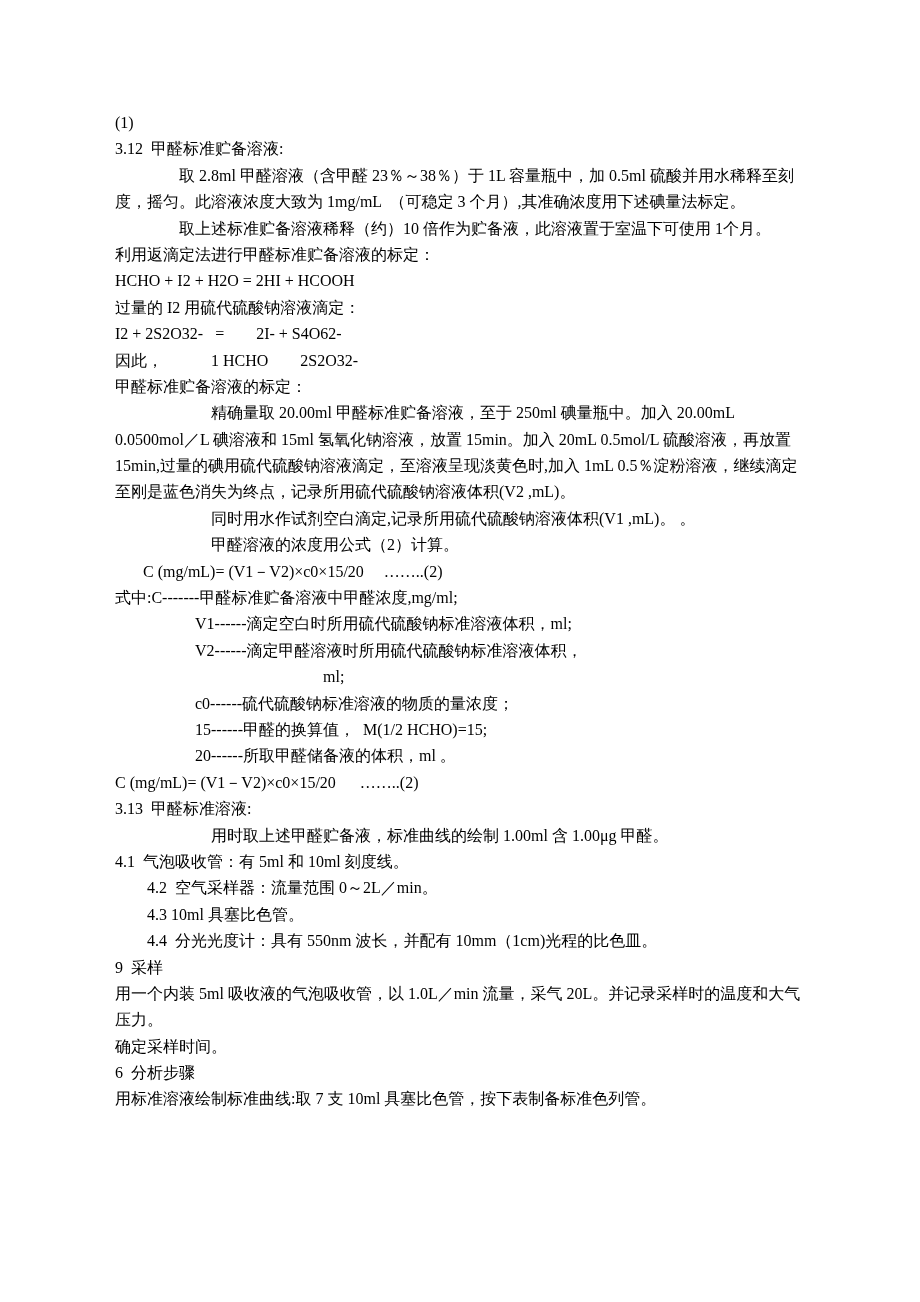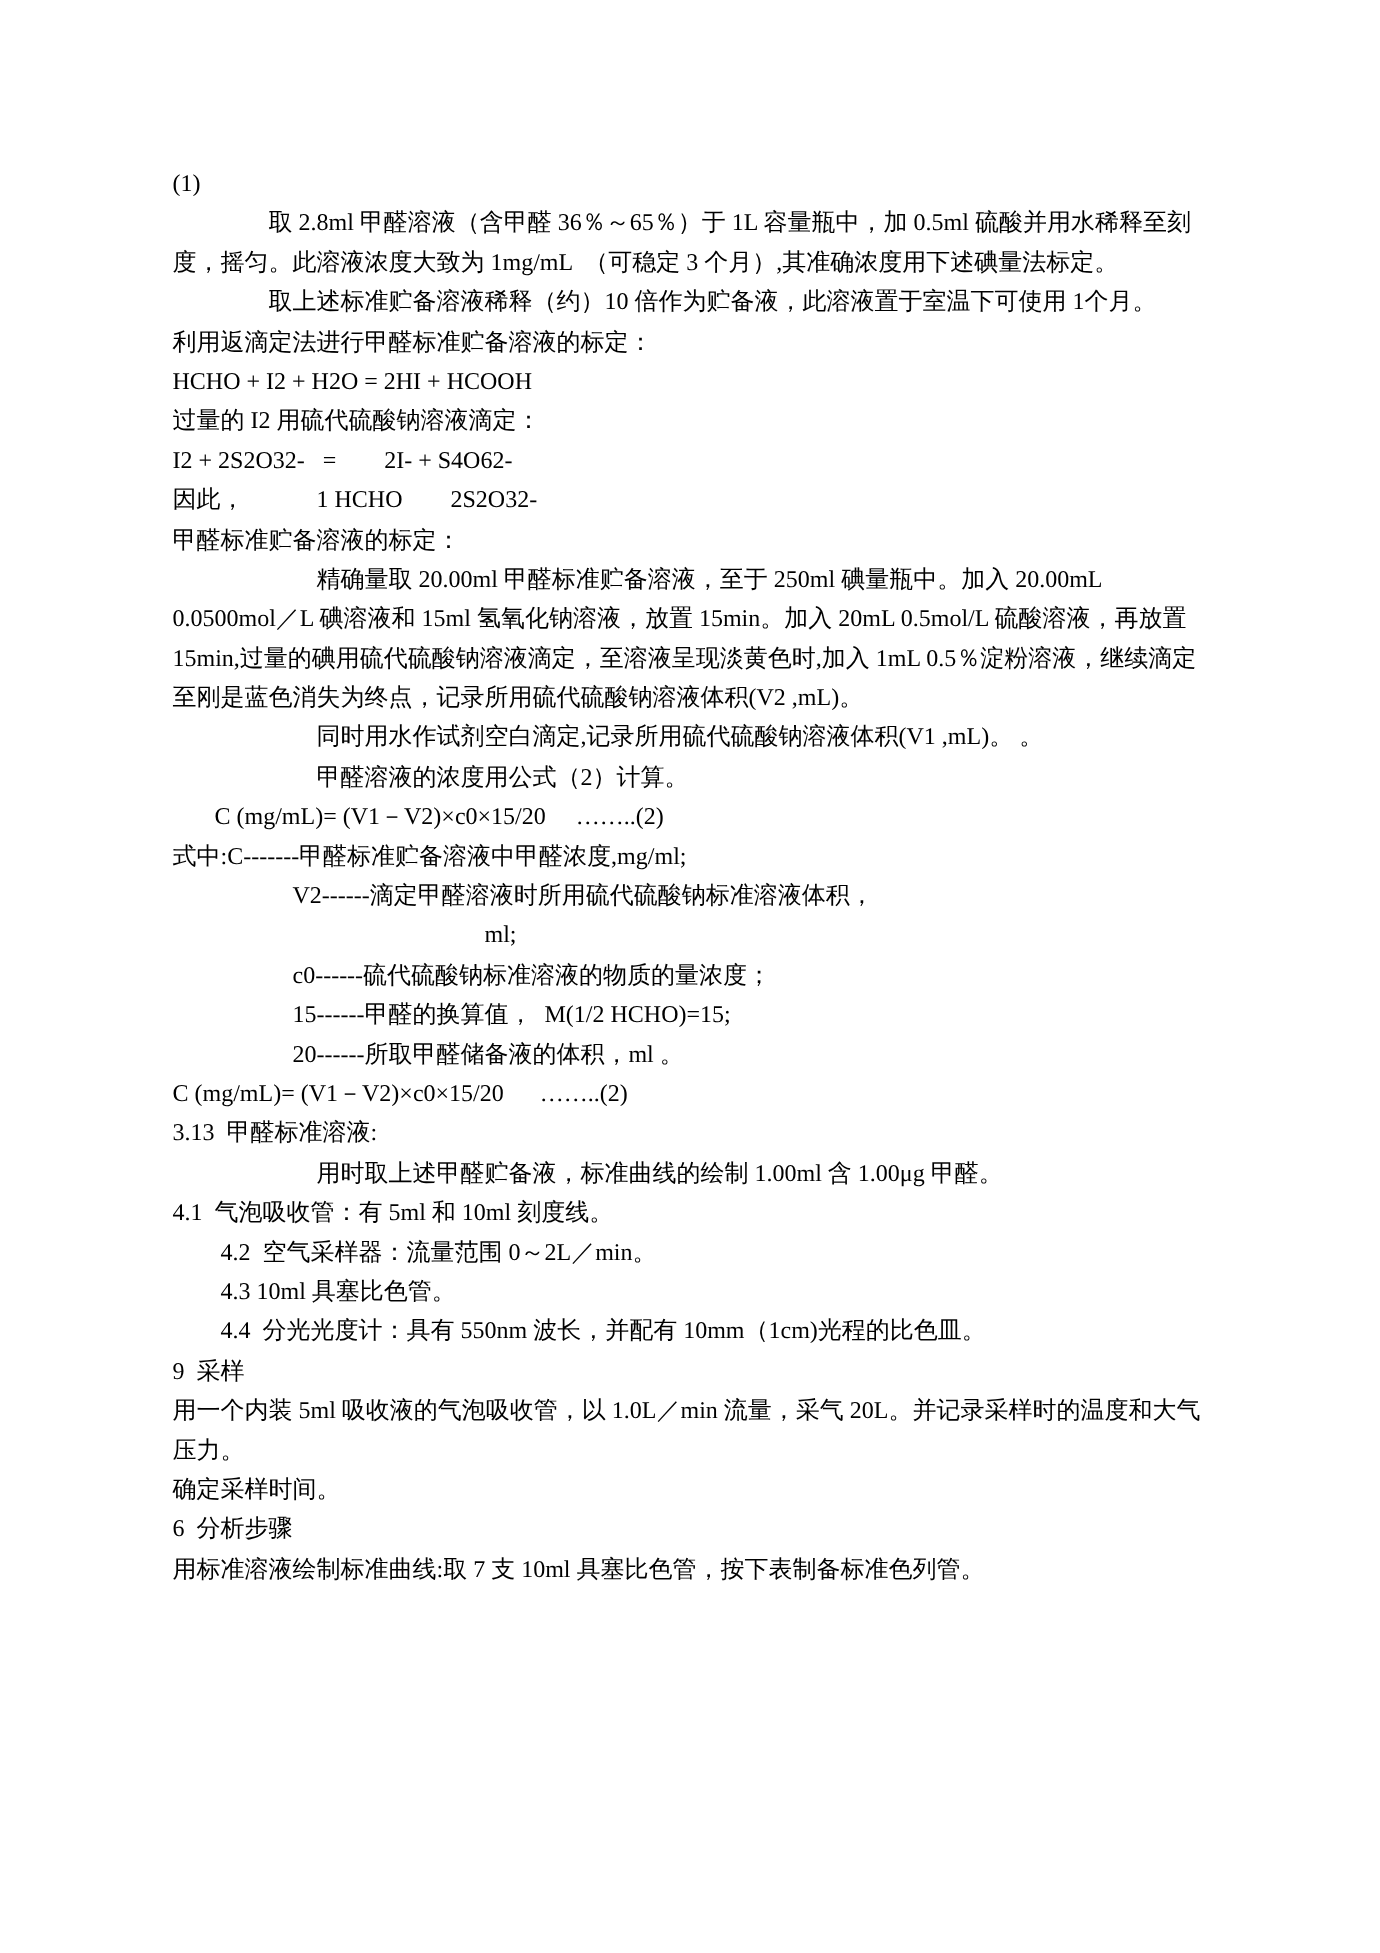--- a/index.html
+++ b/index.html
@@ -21,34 +21,36 @@
     margin: 0;
     white-space: pre-wrap;
     word-break: break-word;
   }
 </style>
 </head>
 <body>
 
 <div class="page">
   <p class="para">(1)</p>
-  <p class="para">　　　　取 2.8ml 甲醛溶液（含甲醛 36％～65％）于 1L 容量瓶中，加 0.5ml 硫酸并用水稀释至刻度，摇匀。此溶液浓度大致为 1mg/mL  （可稳定 3 个月）,其准确浓度用下述碘量法标定。</p>
+  <p class="para">3.12  甲醛标准贮备溶液:</p>
+  <p class="para">　　　　取 2.8ml 甲醛溶液（含甲醛 23％～38％）于 1L 容量瓶中，加 0.5ml 硫酸并用水稀释至刻度，摇匀。此溶液浓度大致为 1mg/mL  （可稳定 3 个月）,其准确浓度用下述碘量法标定。</p>
   <p class="para"></p>
   <p class="para">　　　　取上述标准贮备溶液稀释（约）10 倍作为贮备液，此溶液置于室温下可使用 1个月。</p>
   <p class="para">利用返滴定法进行甲醛标准贮备溶液的标定：</p>
   <p class="para">HCHO + I2 + H2O = 2HI + HCOOH</p>
   <p class="para">过量的 I2 用硫代硫酸钠溶液滴定：</p>
   <p class="para">I2 + 2S2O32-   =        2I- + S4O62-</p>
   <p class="para">因此，            1 HCHO        2S2O32-</p>
   <p class="para">甲醛标准贮备溶液的标定：</p>
   <p class="para">　　　　　　精确量取 20.00ml 甲醛标准贮备溶液，至于 250ml 碘量瓶中。加入 20.00mL 0.0500mol／L 碘溶液和 15ml 氢氧化钠溶液，放置 15min。加入 20mL 0.5mol/L 硫酸溶液，再放置 15min,过量的碘用硫代硫酸钠溶液滴定，至溶液呈现淡黄色时,加入 1mL 0.5％淀粉溶液，继续滴定至刚是蓝色消失为终点，记录所用硫代硫酸钠溶液体积(V2 ,mL)。</p>
   <p class="para">　　　　　　同时用水作试剂空白滴定,记录所用硫代硫酸钠溶液体积(V1 ,mL)。 。</p>
   <p class="para">　　　　　　甲醛溶液的浓度用公式（2）计算。</p>
   <p class="para">       C (mg/mL)= (V1－V2)×c0×15/20     ……..(2)</p>
   <p class="para">式中:C-------甲醛标准贮备溶液中甲醛浓度,mg/ml;</p>
+  <p class="para">　　　　　V1------滴定空白时所用硫代硫酸钠标准溶液体积，ml;</p>
   <p class="para">　　　　　V2------滴定甲醛溶液时所用硫代硫酸钠标准溶液体积，</p>
   <p class="para">　　　　　　　　　　　　　ml;</p>
   <p class="para">　　　　　c0------硫代硫酸钠标准溶液的物质的量浓度；</p>
   <p class="para">　　　　　15------甲醛的换算值，  M(1/2 HCHO)=15;</p>
   <p class="para">　　　　　20------所取甲醛储备液的体积，ml 。</p>
   <p class="para">C (mg/mL)= (V1－V2)×c0×15/20      ……..(2)</p>
   <p class="para">3.13  甲醛标准溶液:</p>
   <p class="para">　　　　　　用时取上述甲醛贮备液，标准曲线的绘制 1.00ml 含 1.00μg 甲醛。</p>
   <p class="para">4.1  气泡吸收管：有 5ml 和 10ml 刻度线。</p>
   <p class="para">　　4.2  空气采样器：流量范围 0～2L／min。</p>

